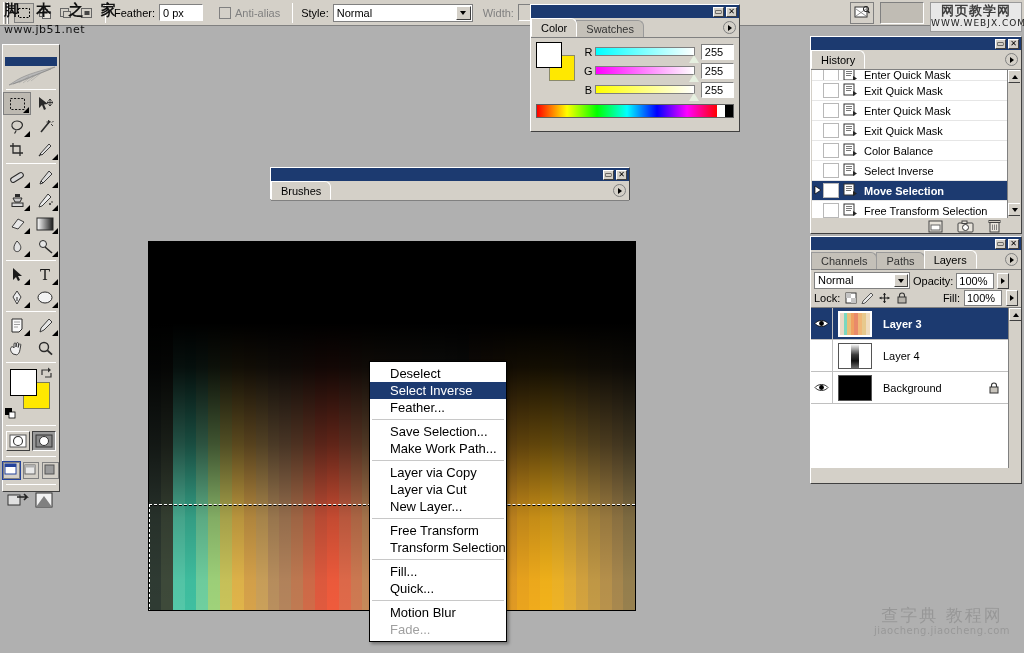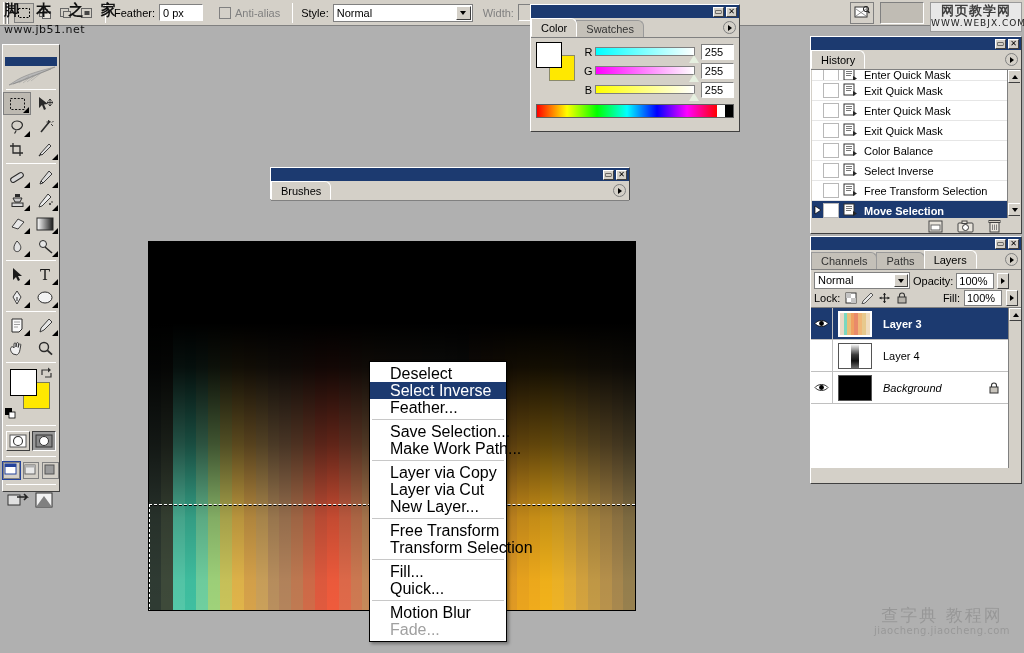--- a/index.html
+++ b/index.html
@@ -200,21 +200,21 @@
   .eye-cell { width:22px; height:32px; display:flex;align-items:center;justify-content:center; border-right:1px solid #c0c0c0; flex:none;}
   .thumb-cell { width:44px; display:flex; align-items:center; justify-content:center; flex:none;}
   .lthumb { width:34px; height:26px; border:1px solid #555; }
   .lthumb.sel-border { border:2px solid #fff; }
   .checker { background-image:
       linear-gradient(45deg,#cfcfcf 25%,transparent 25%,transparent 75%,#cfcfcf 75%),
       linear-gradient(45deg,#cfcfcf 25%,transparent 25%,transparent 75%,#cfcfcf 75%);
     background-size:8px 8px; background-position:0 0,4px 4px; background-color:#fff;}
   .layer-name { font-size:11px; flex:1; padding-left:6px; white-space:nowrap;}
   .layer-name.bold { font-weight:bold; }
-  .layer-name.italic { font-style:italic; }
+  .layer-name.italic { }
   .layer-extra { width:26px; display:flex; align-items:center; justify-content:center; flex:none;}
   #lay-scroll { position:absolute; right:0; top:0; width:13px; height:160px; background:#d4d0c8; border-left:1px solid #808080;}
 
   
   #doc-window { left:148px; top:241px; width:488px; height:370px;
                 border:1px solid #000; background:#000; overflow:hidden; }
   .stripes { position:absolute; left:0; top:0; width:100%; height:100%; display:flex; }
   .stripes > div { flex:1; height:100%; }
   .topfade { position:absolute; left:0; top:0; width:100%; height:100%;
              background:linear-gradient(180deg,#000 0%,#000 22%,rgba(0,0,0,0.92) 34%,rgba(0,0,0,0.6) 55%,rgba(0,0,0,0.18) 75%,rgba(0,0,0,0.02) 92%,rgba(0,0,0,0) 100%);}
@@ -223,21 +223,21 @@
   .sel-side { position:absolute; top:0; width:0; height:100%; border-left:1px dashed #fff; }
 
   
   #ctx-menu {
     left:369px; top:361px; width:138px;
     background:#fff; border:1px solid #000;
     box-shadow:2px 2px 3px rgba(0,0,0,0.35);
     padding:3px 0 3px 0;
     z-index:30;
   }
-  .ctx-item { height:17px; line-height:17px; padding-left:20px; font-size:16px; white-space:nowrap; }
+  .ctx-item { height:17px; line-height:17px; padding-left:20px; font-size:13px; white-space:nowrap; }
   .ctx-item.hl { background:#1c3a70; color:#fff; }
   .ctx-item.dis { color:#a0a0a0; }
   .ctx-sep { height:1px; background:#c8c8c8; margin:3px 2px; }
 
   
   .fb-toggle { width:24px; height:22px; background:#d4d0c8; border:1px solid #808080;
                display:flex;align-items:center;justify-content:center; }
   .pal-well { width:44px; height:22px; background:#c0bcb4; border:1px solid #808080; border-right-color:#fff;border-bottom-color:#fff;}
 </style>
 </head>
@@ -701,47 +701,47 @@
       <span class="hist-box"></span>
       <span class="hist-ic">
         <svg width="16" height="14">
             <rect x="2" y="1" width="10" height="11" fill="#fff" stroke="#333"></rect>
             <path d="M4 3.5 H10 M4 5.5 H10 M4 7.5 H9" stroke="#555" stroke-width="0.8"></path>
             <path d="M11 8 L15 10.5 L11 13 Z" fill="#222"></path>
           </svg>
       </span>
       <span class="hist-label">Select Inverse</span>
     </div>
+    <div class="hist-row sel">
+      <span class="hist-ptr">
+        <svg width="9" height="10">
+            <path d="M1 1 L7 5 L1 9 Z" fill="#fff" stroke="#000" stroke-width="0.7"></path>
+          </svg>
+      </span>
+      <span class="hist-box"></span>
+      <span class="hist-ic">
+        <svg width="16" height="14">
+            <rect x="2" y="1" width="10" height="11" fill="#fff" stroke="#333"></rect>
+            <path d="M4 3.5 H10 M4 5.5 H10 M4 7.5 H9" stroke="#555" stroke-width="0.8"></path>
+            <path d="M11 8 L15 10.5 L11 13 Z" fill="#222"></path>
+          </svg>
+      </span>
+      <span class="hist-label">Move Selection</span>
+    </div>
     <div class="hist-row">
       <span class="hist-ptr"></span>
       <span class="hist-box"></span>
       <span class="hist-ic">
         <svg width="16" height="14">
             <rect x="2" y="1" width="10" height="11" fill="#fff" stroke="#333"></rect>
             <path d="M4 3.5 H10 M4 5.5 H10 M4 7.5 H9" stroke="#555" stroke-width="0.8"></path>
             <path d="M11 8 L15 10.5 L11 13 Z" fill="#222"></path>
           </svg>
       </span>
       <span class="hist-label">Free Transform Selection</span>
-    </div>
-    <div class="hist-row sel">
-      <span class="hist-ptr">
-        <svg width="9" height="10">
-            <path d="M1 1 L7 5 L1 9 Z" fill="#fff" stroke="#000" stroke-width="0.7"></path>
-          </svg>
-      </span>
-      <span class="hist-box"></span>
-      <span class="hist-ic">
-        <svg width="16" height="14">
-            <rect x="2" y="1" width="10" height="11" fill="#fff" stroke="#333"></rect>
-            <path d="M4 3.5 H10 M4 5.5 H10 M4 7.5 H9" stroke="#555" stroke-width="0.8"></path>
-            <path d="M11 8 L15 10.5 L11 13 Z" fill="#222"></path>
-          </svg>
-      </span>
-      <span class="hist-label">Move Selection</span>
     </div>
 
     <div id="hist-scroll">
       <div class="sb-btn">
           <i class="tri-u"></i>
         </div>
       <div style="height:120px"></div>
       <div class="sb-btn">
           <i class="tri-d"></i>
         </div>

